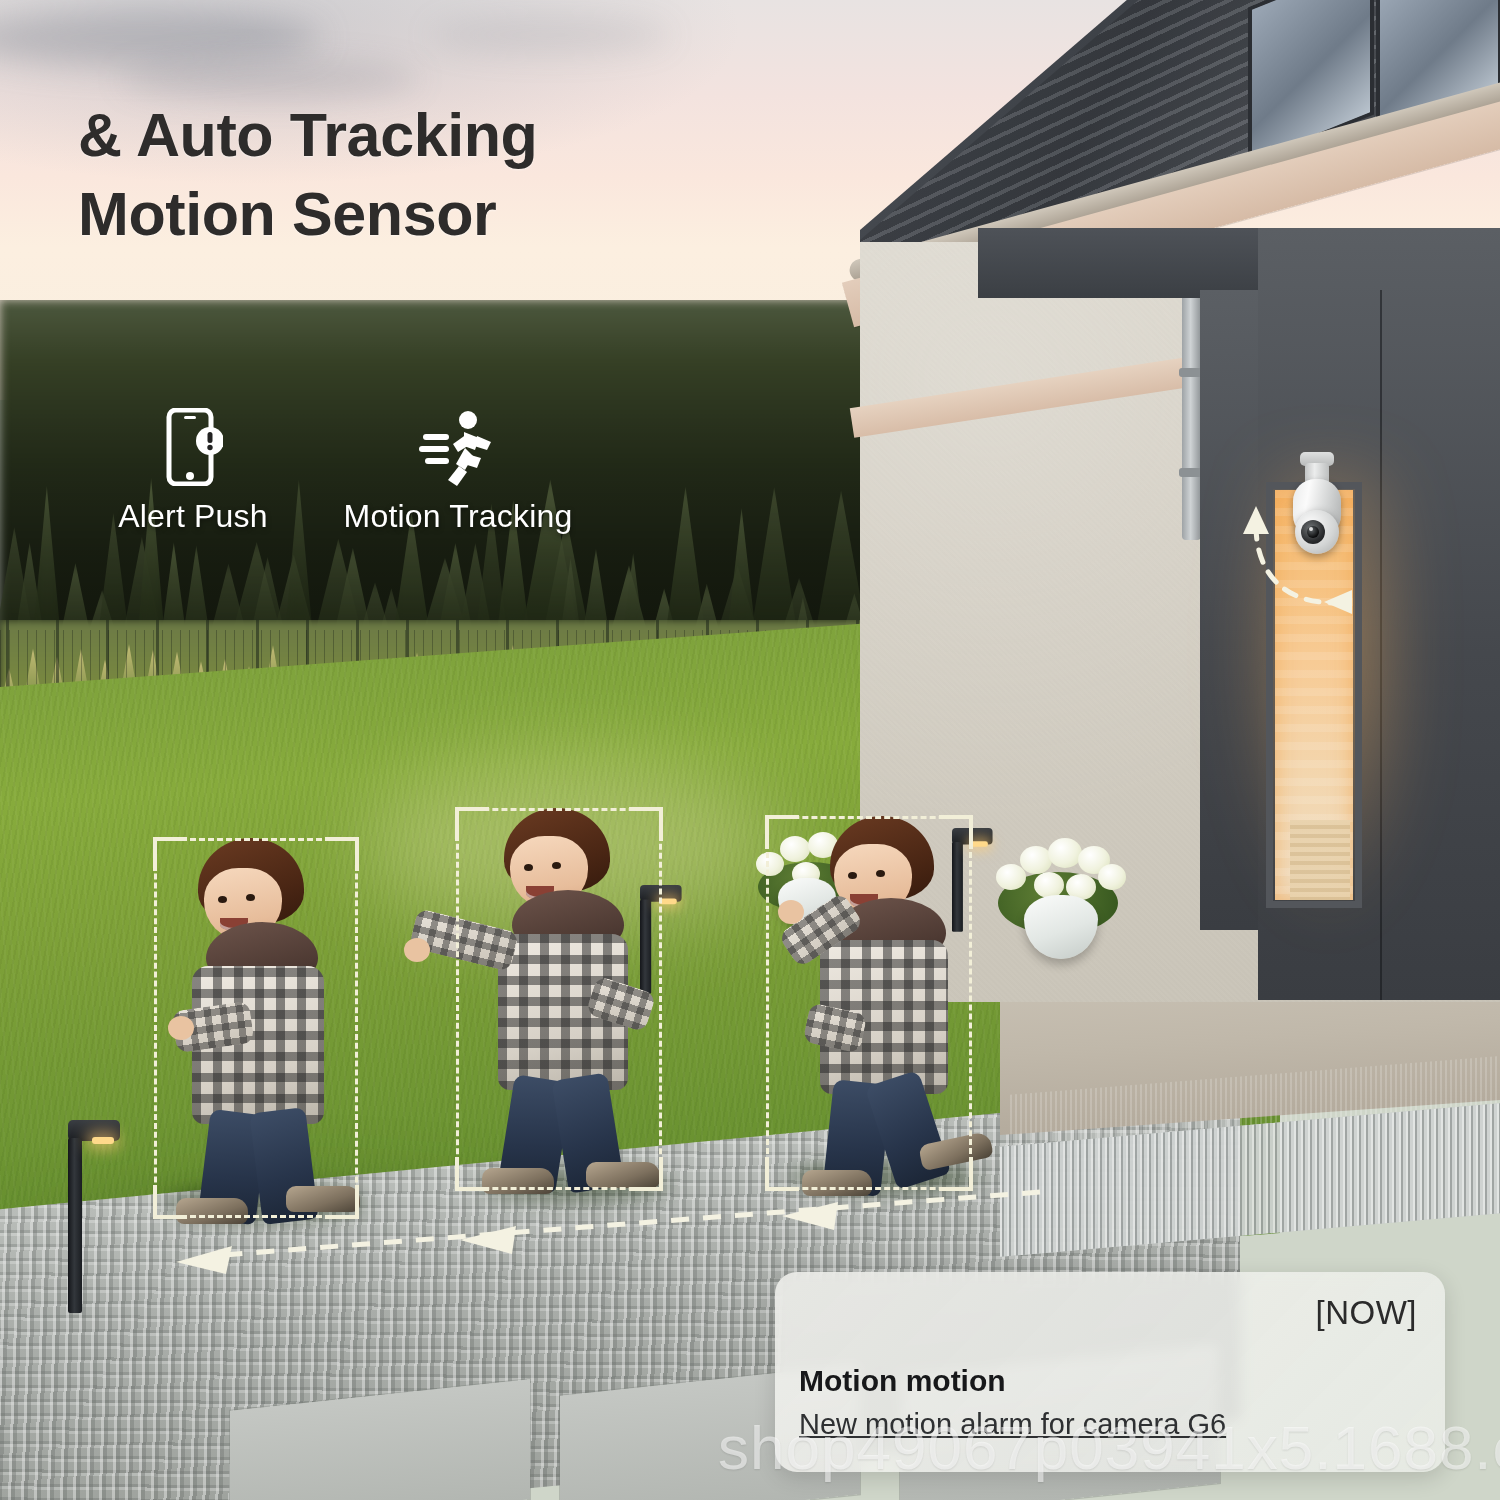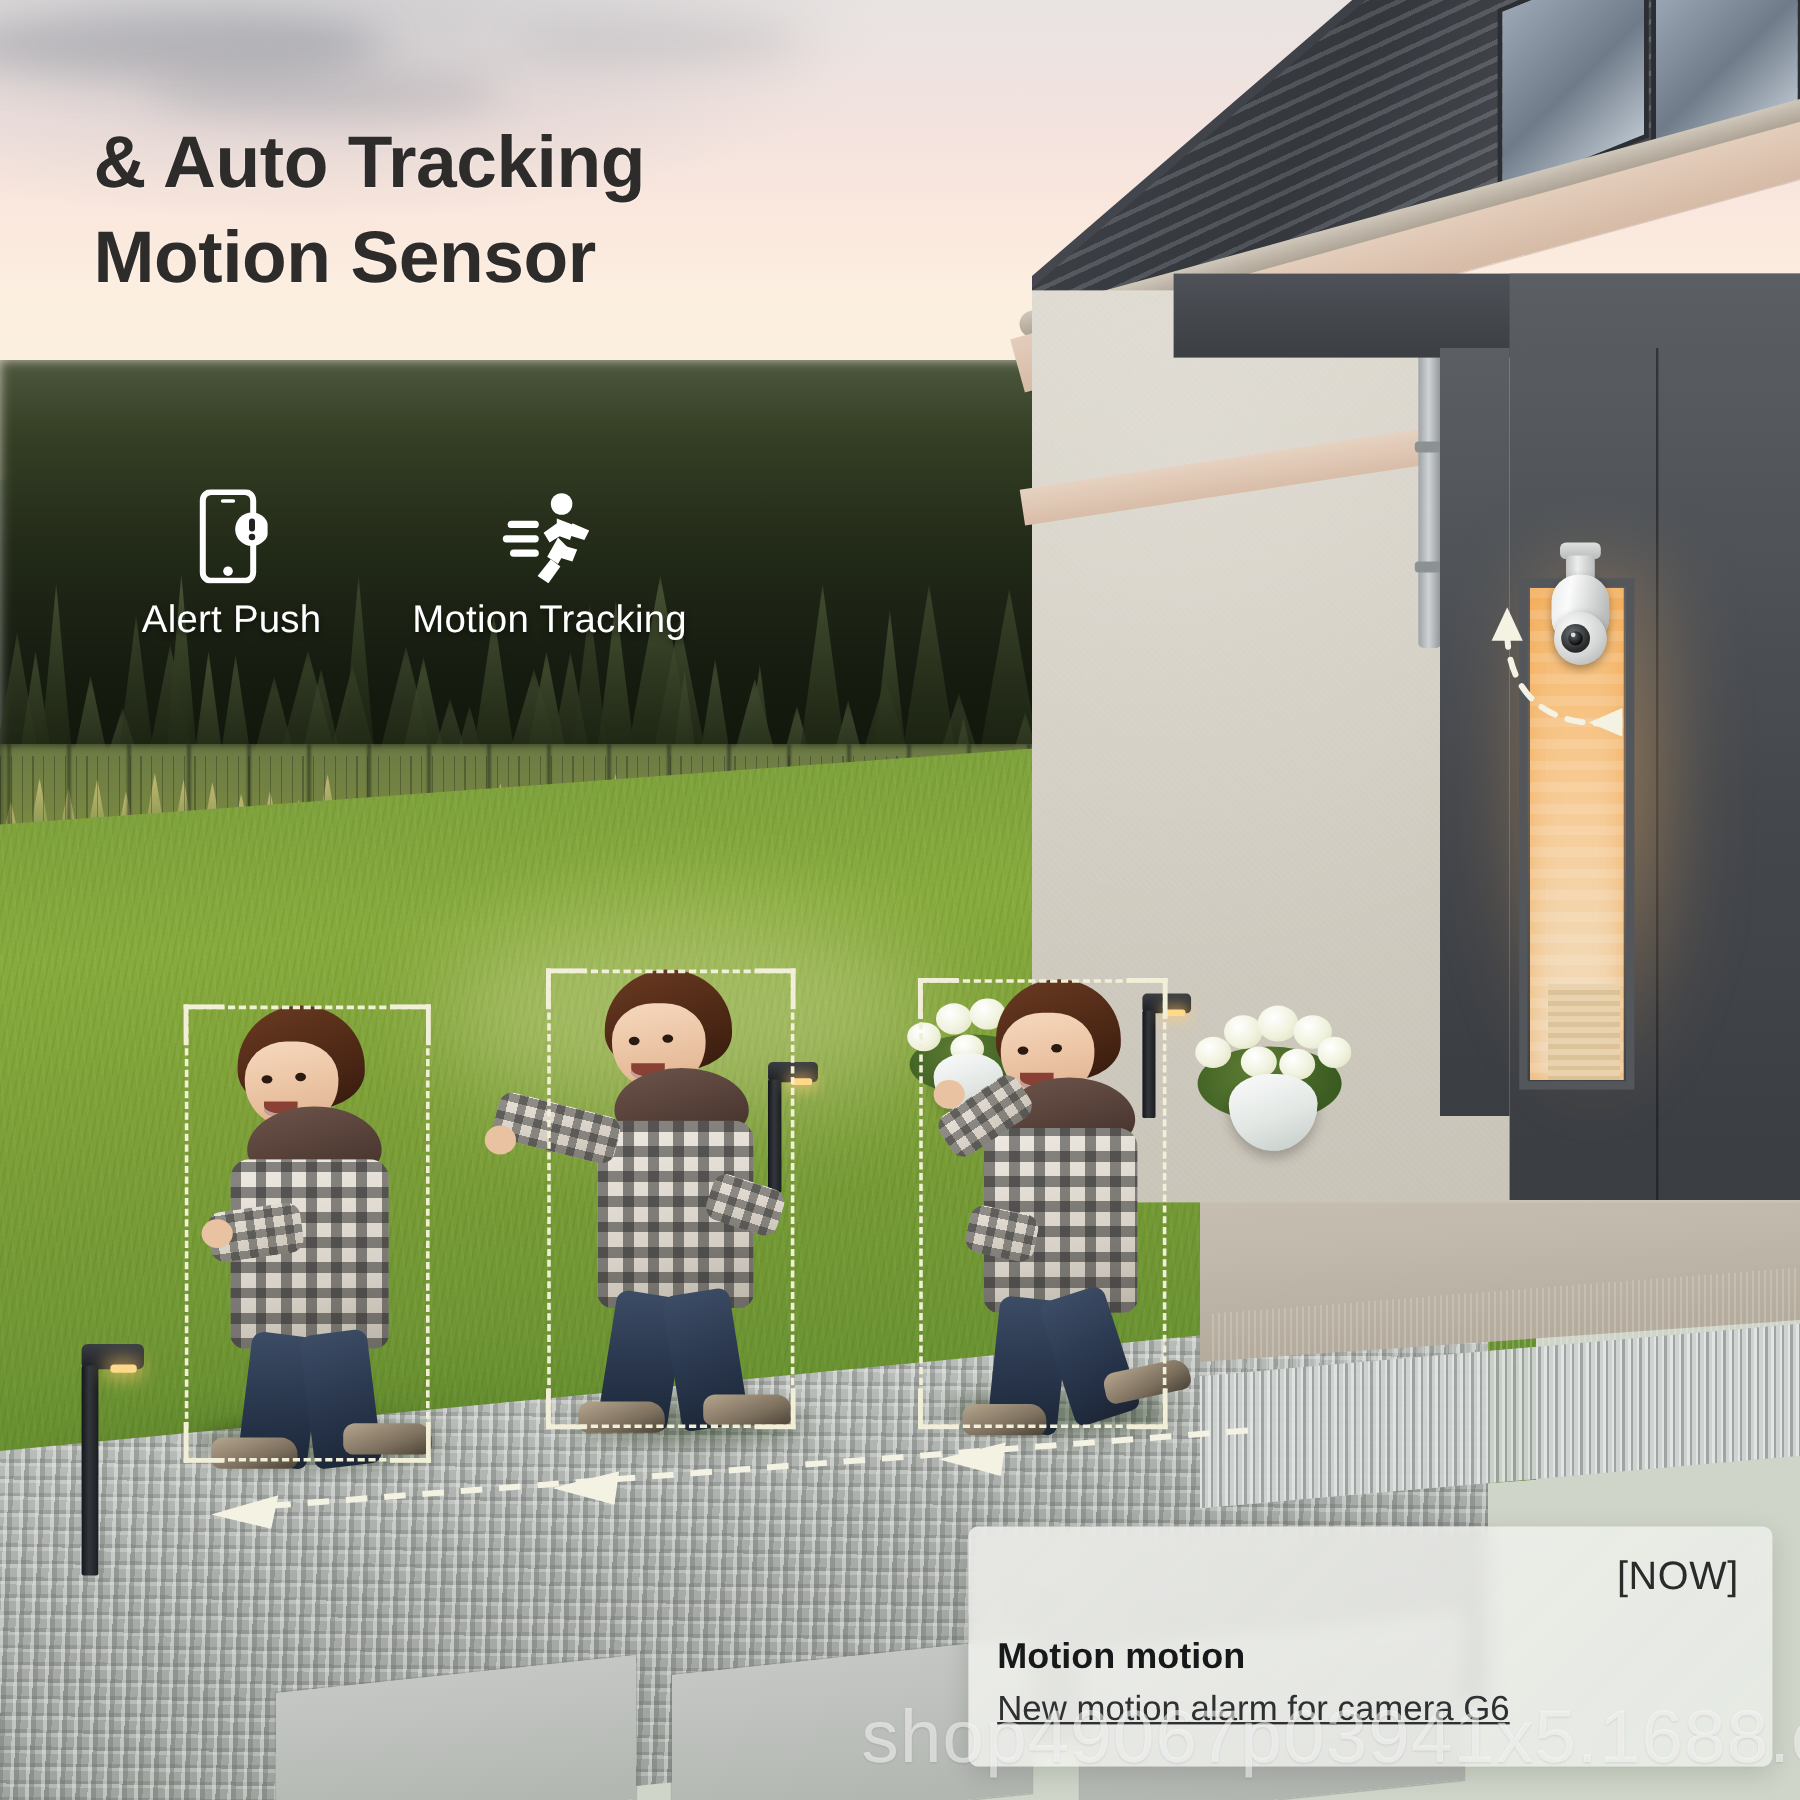--- a/index.html
+++ b/index.html
@@ -190,23 +190,23 @@
     text-shadow:0 1px 2px rgba(255,255,255,.5);}
 
   
   .features{position:absolute;left:78px;top:408px;z-index:40;display:flex;align-items:flex-end;gap:0;}
   .feat{display:flex;flex-direction:column;align-items:center;}
   .feat .ic{height:78px;display:flex;align-items:flex-end;justify-content:center;}
   .feat .lb{margin-top:12px;font-size:32px;color:#fff;font-weight:400;letter-spacing:.2px;
     text-shadow:0 2px 5px rgba(0,0,0,.5);}
 
   
-  .notif{position:absolute;left:775px;top:1272px;width:670px;height:200px;border-radius:8px;
+  .notif{position:absolute;left:775px;top:1272px;width:670px;height:200px;border-radius:22px;
     background:linear-gradient(135deg,rgba(246,246,242,.80),rgba(238,240,236,.74));
-    backdrop-filter:blur(7px);box-shadow:0 6px 22px rgba(0,0,0,.14);overflow:hidden;margin-left:32px;}
+    backdrop-filter:blur(7px);box-shadow:0 6px 22px rgba(0,0,0,.14);overflow:hidden;}
   .notif .now{position:absolute;right:28px;top:22px;font-size:33px;color:#2b2b2b;letter-spacing:.5px;}
   .notif .ntitle{position:absolute;left:24px;top:92px;font-size:30px;font-weight:700;color:#17181a;}
   .notif .nbody{position:absolute;left:24px;top:136px;font-size:29px;color:#2e3032;text-decoration:underline;}
 
   
   .watermark{position:absolute;left:718px;top:1412px;z-index:60;font-size:62px;
     color:rgba(255,255,255,.55);letter-spacing:1px;white-space:nowrap;
     text-shadow:0 1px 2px rgba(0,0,0,.10);}
 </style>
 </head>

